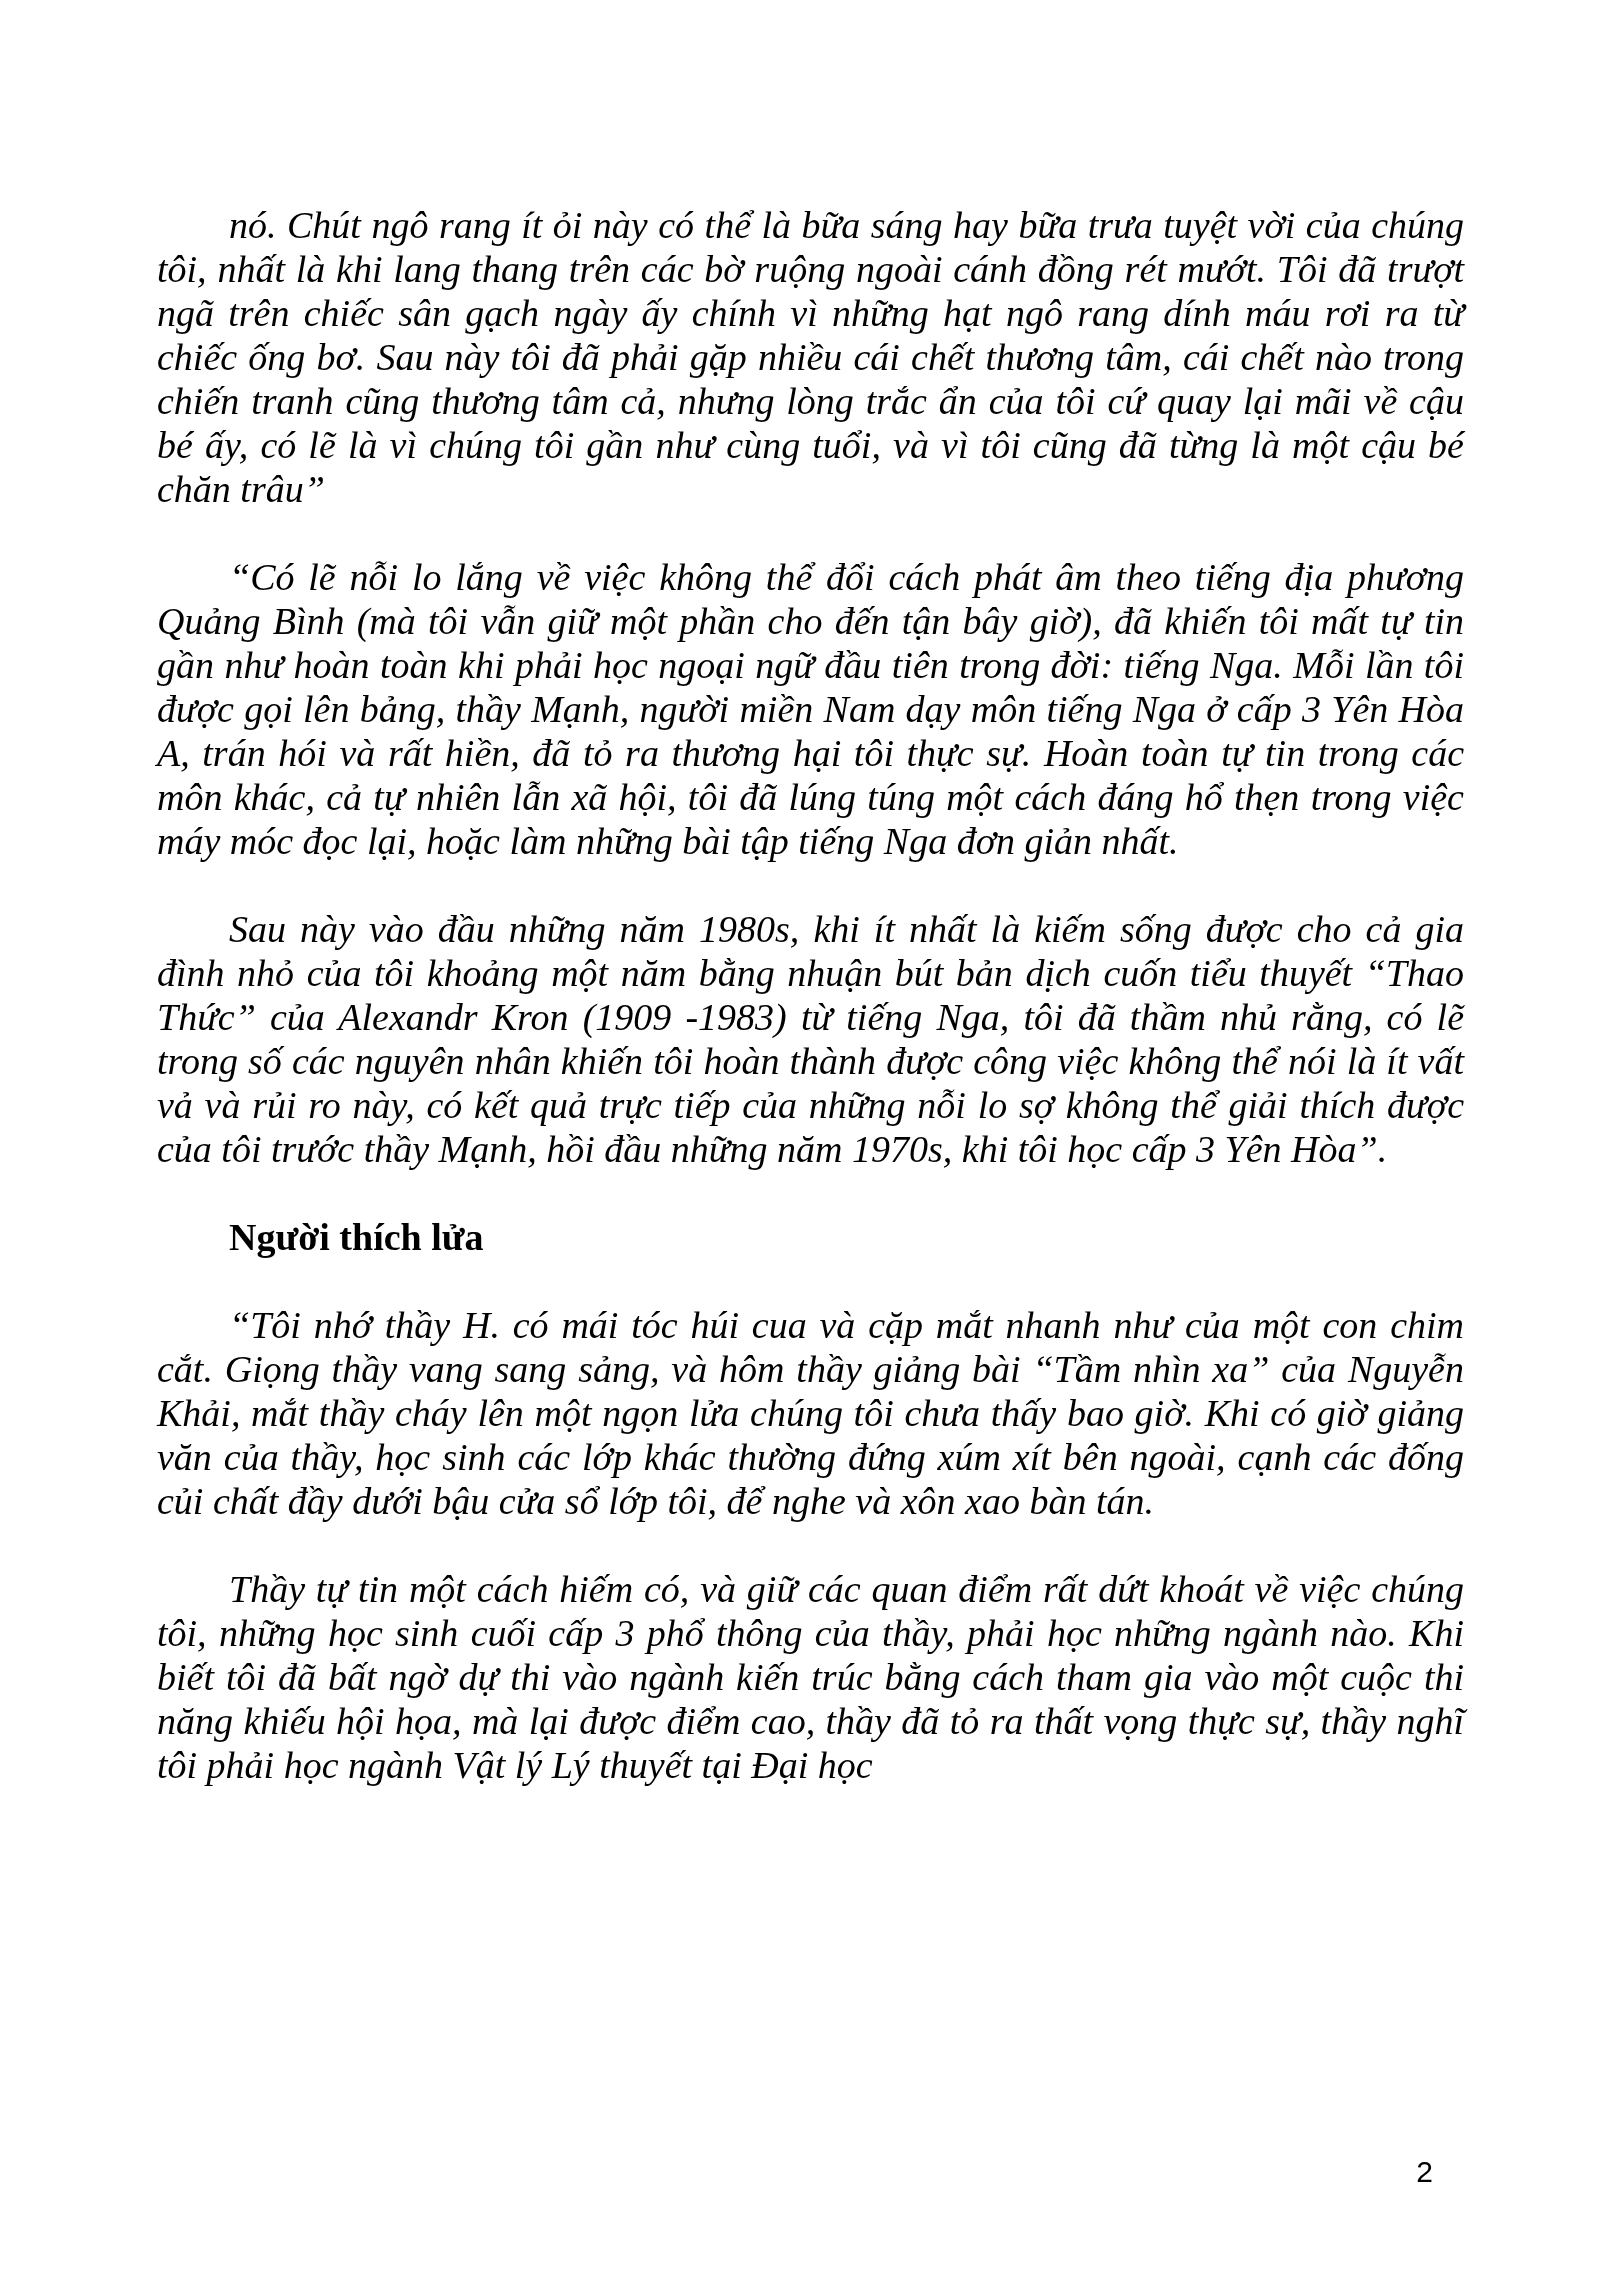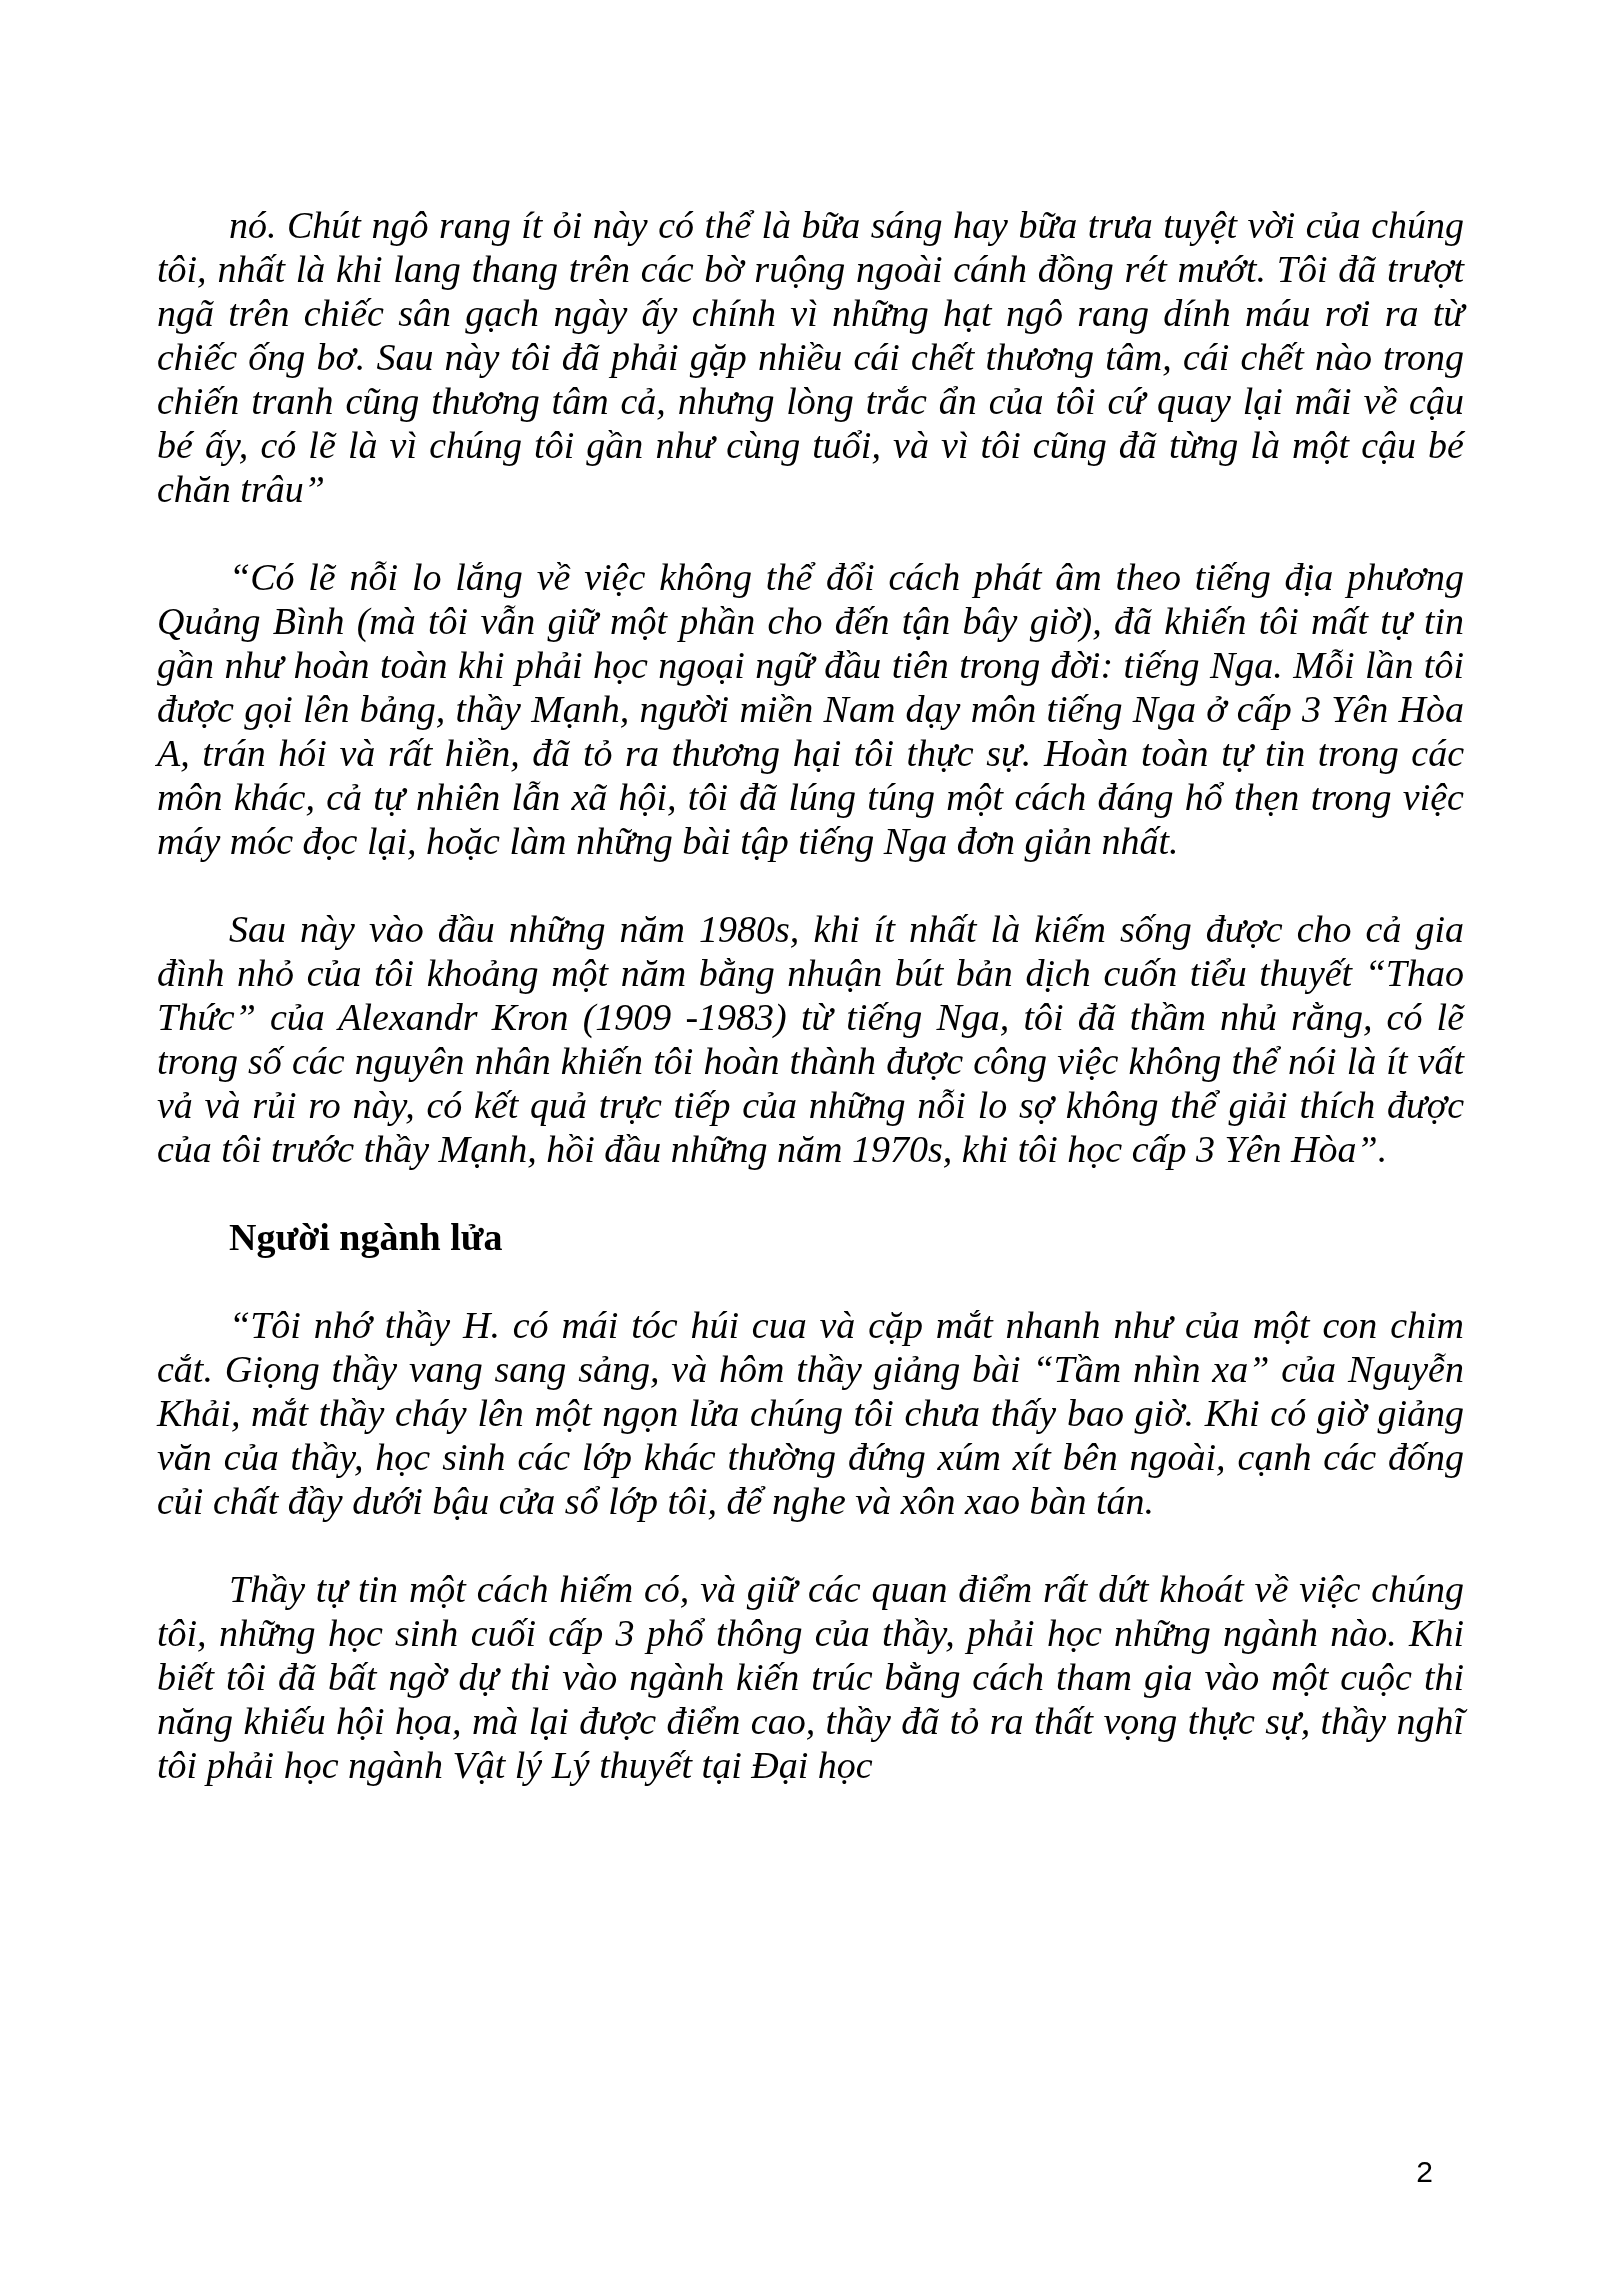--- a/index.html
+++ b/index.html
@@ -49,21 +49,21 @@
 
 <div class="page">
 
   <p class="block quote-para">nó. Chút ngô rang ít ỏi này có thể là bữa sáng hay bữa trưa tuyệt vời của chúng tôi, nhất là khi lang thang trên các bờ ruộng ngoài cánh đồng rét mướt. Tôi đã trượt ngã trên chiếc sân gạch ngày ấy chính vì những hạt ngô rang dính máu rơi ra từ chiếc ống bơ. Sau này tôi đã phải gặp nhiều cái chết thương tâm, cái chết nào trong chiến tranh cũng thương tâm cả, nhưng lòng trắc ẩn của tôi cứ quay lại mãi về cậu bé ấy, có lẽ là vì chúng tôi gần như cùng tuổi, và vì tôi cũng đã từng là một cậu bé chăn trâu”</p>
 
 
   <p class="block quote-para">“Có lẽ nỗi lo lắng về việc không thể đổi cách phát âm theo tiếng địa phương Quảng Bình (mà tôi vẫn giữ một phần cho đến tận bây giờ), đã khiến tôi mất tự tin gần như hoàn toàn khi phải học ngoại ngữ đầu tiên trong đời: tiếng Nga. Mỗi lần tôi được gọi lên bảng, thầy Mạnh, người miền Nam dạy môn tiếng Nga ở cấp 3 Yên Hòa A, trán hói và rất hiền, đã tỏ ra thương hại tôi thực sự. Hoàn toàn tự tin trong các môn khác, cả tự nhiên lẫn xã hội, tôi đã lúng túng một cách đáng hổ thẹn trong việc máy móc đọc lại, hoặc làm những bài tập tiếng Nga đơn giản nhất.</p>
 
   <p class="block quote-para">Sau này vào đầu những năm 1980s, khi ít nhất là kiếm sống được cho cả gia đình nhỏ của tôi khoảng một năm bằng nhuận bút bản dịch cuốn tiểu thuyết “Thao Thức” của Alexandr Kron (1909 -1983) từ tiếng Nga, tôi đã thầm nhủ rằng, có lẽ trong số các nguyên nhân khiến tôi hoàn thành được công việc không thể nói là ít vất vả và rủi ro này, có kết quả trực tiếp của những nỗi lo sợ không thể giải thích được của tôi trước thầy Mạnh, hồi đầu những năm 1970s, khi tôi học cấp 3 Yên Hòa”.</p>
 
-  <p class="block heading">Người ngành lửa</p>
+  <p class="block heading">Người thích lửa</p>
 
   <p class="block quote-para">“Tôi nhớ thầy H. có mái tóc húi cua và cặp mắt nhanh như của một con chim cắt. Giọng thầy vang sang sảng, và hôm thầy giảng bài “Tầm nhìn xa” của Nguyễn Khải, mắt thầy cháy lên một ngọn lửa chúng tôi chưa thấy bao giờ. Khi có giờ giảng văn của thầy, học sinh các lớp khác thường đứng xúm xít bên ngoài, cạnh các đống củi chất đầy dưới bậu cửa sổ lớp tôi, để nghe và xôn xao bàn tán.</p>
 
   <p class="block quote-para">Thầy tự tin một cách hiếm có, và giữ các quan điểm rất dứt khoát về việc chúng tôi, những học sinh cuối cấp 3 phổ thông của thầy, phải học những ngành nào. Khi biết tôi đã bất ngờ dự thi vào ngành kiến trúc bằng cách tham gia vào một cuộc thi năng khiếu hội họa, mà lại được điểm cao, thầy đã tỏ ra thất vọng thực sự, thầy nghĩ tôi phải học ngành Vật lý Lý thuyết tại Đại học</p>
 
   <div class="page-number">2</div>
 
 </div>
 
 

